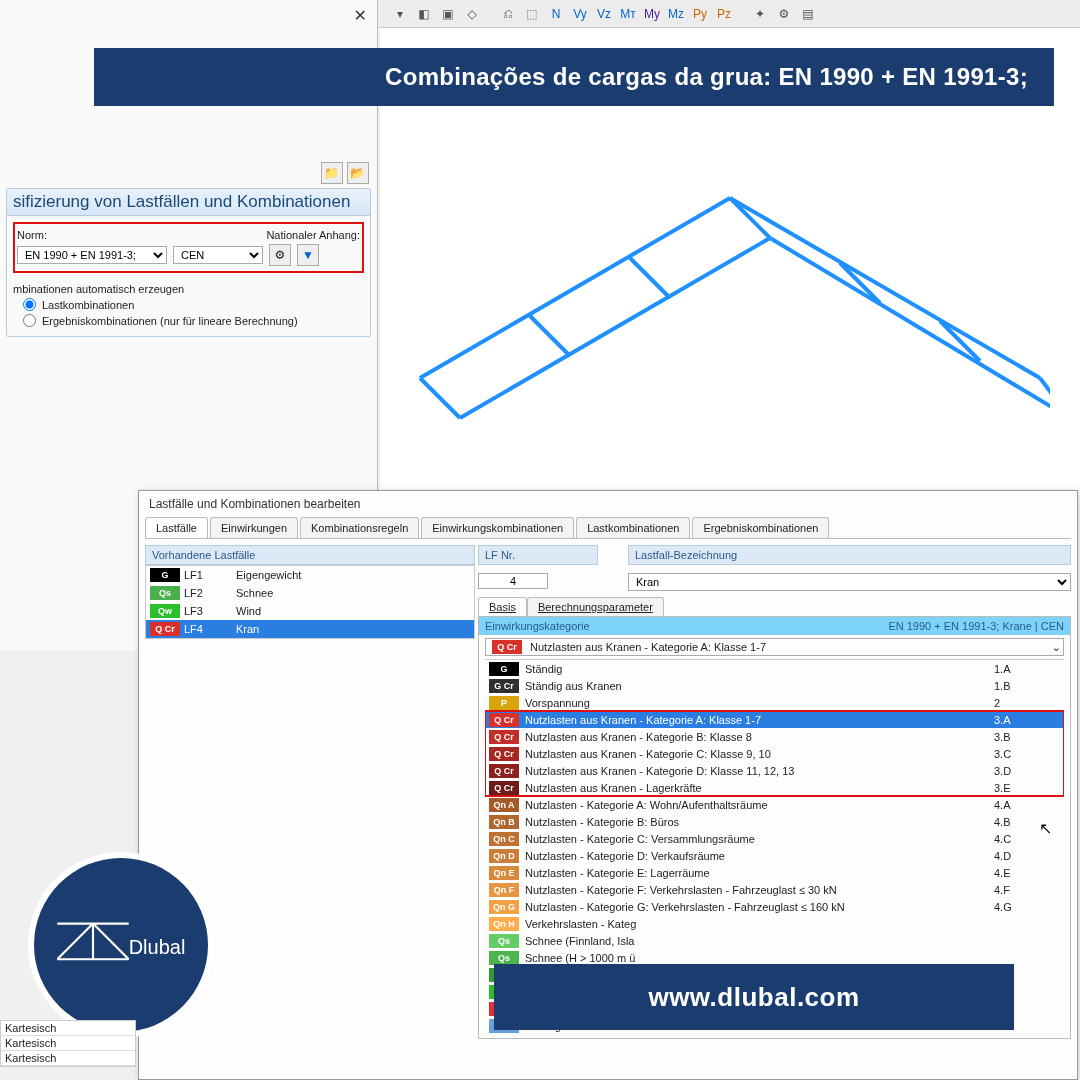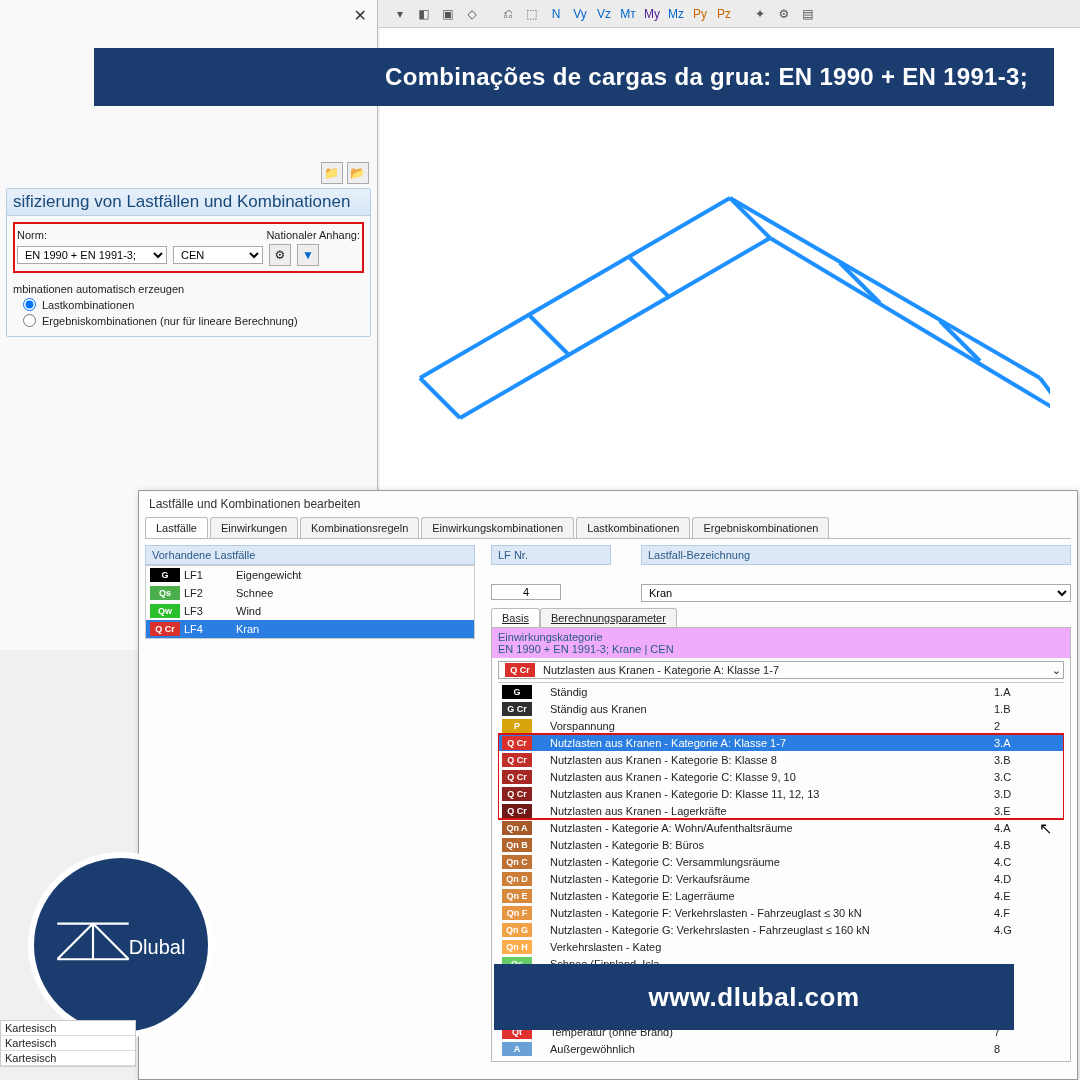--- a/index.html
+++ b/index.html
@@ -22,42 +22,42 @@
   .radio-row { display: flex; align-items: center; gap: 6px; margin: 3px 0 3px 10px; }
 
   .overlay-title { position: absolute; top: 48px; left: 94px; width: 960px; background: #1a3c6e; color: #fff; font-size: 24px; font-weight: 600; padding: 14px 26px; text-align: right; font-family: "Segoe UI", sans-serif; letter-spacing: .3px;}
   .overlay-title div { line-height: 1.25; }
 
   .dlg { position: absolute; top: 490px; left: 138px; width: 940px; height: 590px; background: #fdfdfd; border: 1px solid #999; box-shadow: 2px 2px 8px rgba(0,0,0,.2); }
   .dlg-title { padding: 6px 10px; font-size: 12px; color: #333; }
   .tabs { display: flex; border-bottom: 1px solid #bbb; margin: 0 6px; }
   .tab { padding: 4px 10px; border: 1px solid #bbb; border-bottom: none; margin-right: 2px; background: #f3f3f3; font-size: 11px; border-radius: 3px 3px 0 0; }
   .tab.active { background: #fff; }
-  .dlg-body { display: flex; padding: 6px; gap: 16px; }
+  .dlg-body { display: flex; padding: 6px; gap: 3px; }
   .lf-panel { width: 330px; }
   .panel-title { background: #dce8f5; padding: 3px 6px; font-size: 11px; color: #2a5a8a; border: 1px solid #b5cde0;}
   .lf-table { border: 1px solid #ccc; font-size: 11px; }
   .lf-row { display: flex; align-items: center; height: 18px; }
   .lf-row.sel { background: #2a7de1; color: #fff; }
   .tag { display:inline-flex; align-items:center; justify-content:center; width: 30px; height: 14px; font-size: 9px; color: #fff; margin: 0 4px; font-weight: bold; }
   .lf-id { width: 40px; }
   .lf-nm { flex: 1; padding-left: 12px; }
   .right-panel { flex: 1; }
   .rp-top { display: flex; gap: 30px; margin-bottom: 6px; }
-  .rp-col .lblh { font-size: 11px; color: #2a5a8a; background:#dce8f5; padding:3px 6px; border:1px solid #b5cde0; margin-bottom:19px; text-align:left;}
+  .rp-col .lblh { font-size: 11px; color: #2a5a8a; background:#dce8f5; padding:3px 6px; border:1px solid #b5cde0; margin-bottom:8px; text-align:left;}
   .subtabs { display: flex; margin-top: 4px; }
   .subtab { padding: 3px 10px; border: 1px solid #bbb; border-bottom: none; background: #f3f3f3; font-size: 11px; border-radius:3px 3px 0 0;text-decoration:underline;}
   .subtab.active { background: #fff; }
   .cat-box { border: 1px solid #bbb; }
-  .cat-hd { display:flex; justify-content:flex-start; padding:3px 6px; font-size:11px; color:#2a5a8a; background:#f0abfc;flex-direction:column;}
+  .cat-hd { display:flex; justify-content:space-between; padding:3px 6px; font-size:11px; color:#2a5a8a; background:#7dd3fc;}
   .cat-drop { border:1px solid #aaa; margin: 3px 6px; padding: 1px 2px; display:flex; align-items:center; }
   .cat-list { border-top:1px solid #ccc; margin: 0 6px 4px 6px; max-height: 380px; overflow: hidden; }
   .cat-row { display:flex; align-items:center; height:17px; font-size:11px; }
   .cat-row.hl { background:#2a7de1; color:#fff; }
-  .cat-txt { flex:1; padding-left:2px;margin-left:12px; }
+  .cat-txt { flex:1; padding-left:2px; }
   .cat-code { width: 70px; }
   .redframe { outline: 2px solid #d11; outline-offset: -1px; }
 
   .cursor { position:absolute; top: 819px; left: 1039px; font-size: 16px; color: #000; }
 
   .logo-box { position:absolute; left: 34px; top: 858px; width: 174px; height: 174px; border-radius: 50%; background: #1a3c6e; display:flex; flex-direction:row; align-items:center; justify-content:center; box-shadow: 0 0 0 6px #fff; }
   .logo-box svg { width: 72px; height: 50px; }
   .logo-box .lt { color:#fff; font-size: 20px; font-weight: 500; margin-top: 4px; }
 
   .url-box { position:absolute; left: 494px; top: 964px; width: 520px; height: 66px; background: #1a3c6e; color: #fff; display:flex; align-items:center; justify-content:center; font-size: 26px; font-weight: 600; letter-spacing:.5px;}

